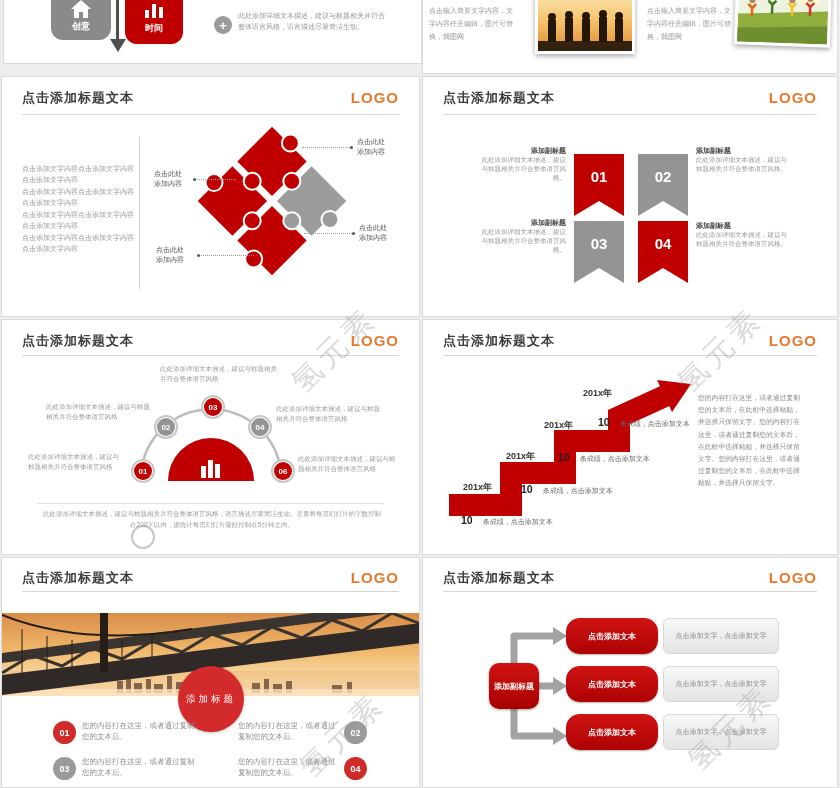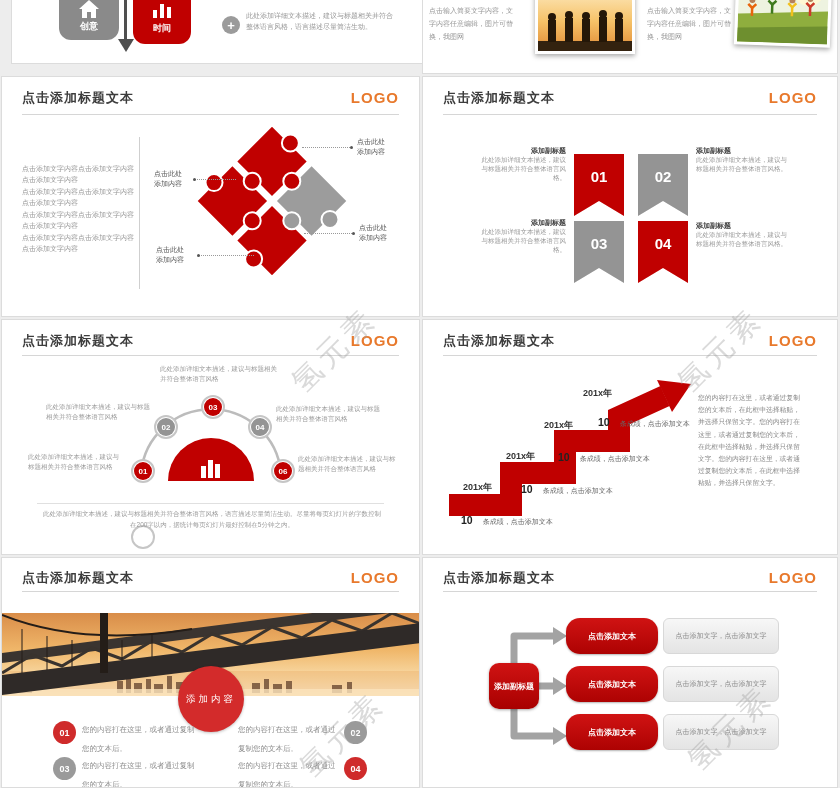--- a/index.html
+++ b/index.html
@@ -22,39 +22,39 @@
   .flabel b{display:block;font-size:7px;color:#3d3d3d;line-height:9px;}
   .flabel i{display:block;font-style:normal;font-size:6.5px;line-height:9px;color:#9b9b9b;}
   .numcirc{position:absolute;width:24px;height:24px;border-radius:50%;border:2px solid #c6c6c6;background:#fff;
            display:flex;align-items:center;justify-content:center;box-sizing:border-box;}
   .numcirc u{display:flex;align-items:center;justify-content:center;text-decoration:none;width:18px;height:18px;border-radius:50%;
              color:#fff;font-weight:bold;font-size:8px;}
   .red{background:#c00000;}
   .grayfill{background:#949494;}
   .itemcirc{position:absolute;width:23px;height:23px;border-radius:50%;color:#fff;font-weight:bold;font-size:9px;
             display:flex;align-items:center;justify-content:center;}
-  .itemtext{position:absolute;font-size:7.5px;line-height:19px;color:#8d8d8d;}
+  .itemtext{position:absolute;font-size:7.5px;line-height:11px;color:#8d8d8d;}
   .yearlab{position:absolute;font-weight:bold;font-size:9px;color:#333;white-space:nowrap;}
   .stairlab{position:absolute;white-space:nowrap;color:#666;font-size:7px;}
   .stairlab b{font-size:10.5px;color:#222;margin-right:10px;}
   .photo-frame{position:absolute;background:#fff;padding:3px;box-shadow:0 2px 5px rgba(0,0,0,0.35);}
   .watermark{position:absolute;font-size:30px;letter-spacing:5px;color:#9f9f9f;opacity:0.38;transform:rotate(-45deg);white-space:nowrap;pointer-events:none;}
   .flowbox-red{position:absolute;width:92px;height:36px;border-radius:14px;background:linear-gradient(#d01313,#ad0202);
                color:#fff;font-weight:bold;font-size:8px;display:flex;align-items:center;justify-content:center;box-shadow:0 1px 2px rgba(0,0,0,.3);}
   .flowbox-gray{position:absolute;width:116px;height:36px;border-radius:6px;background:linear-gradient(#f7f7f7,#e4e4e4);
                 border:1px solid #d8d8d8;color:#8a8a8a;font-size:7px;display:flex;align-items:center;justify-content:center;box-sizing:border-box;}
   .bigbtn{position:absolute;border-radius:12px;color:#fff;text-align:center;}
   .bigbtn .lbl{font-weight:bold;font-size:9px;}
 </style>
 </head>
 <body>
 
 <div id="canvas">
 
-  <div class="card" style="left:11px;top:0;width:419px;height:64px;border-top:none;">
+  <div class="card" style="left:3px;top:0;width:419px;height:64px;border-top:none;">
     <div class="bigbtn" style="left:47px;top:-18px;width:60px;height:58px;background:#8a8a8a;">
       <svg width="20" height="18" style="position:absolute;left:20px;top:18px;" viewBox="0 0 20 18">
         <polygon points="10,0 20,9 17,9 17,18 12,18 12,12 8,12 8,18 3,18 3,9 0,9" fill="#fff"></polygon>
       </svg>
       <div class="lbl abs" style="left:0;right:0;top:38px;">创意</div>
     </div>
     <div class="abs" style="left:112px;top:0;width:3px;height:40px;background:#4f4f4f;"></div>
     <div class="abs" style="left:106px;top:39px;width:0;height:0;border-left:8px solid transparent;border-right:8px solid transparent;border-top:13px solid #4f4f4f;"></div>
     <div class="bigbtn" style="left:121px;top:-22px;width:58px;height:66px;background:#c00000;">
       <svg width="20" height="16" style="position:absolute;left:19px;top:24px;" viewBox="0 0 20 16">
@@ -319,21 +319,21 @@
         <line x1="20" y1="16" x2="20" y2="60"></line>
           <line x1="45" y1="23" x2="45" y2="57"></line>
           <line x1="70" y1="27" x2="70" y2="54"></line>
         <line x1="120" y1="27" x2="120" y2="48"></line>
           <line x1="150" y1="22" x2="150" y2="44"></line>
       </g>
       <rect x="98" y="-6" width="8" height="66" fill="#241d18"></rect>
     </svg>
 
     <div class="abs" style="left:176px;top:108px;width:66px;height:66px;border-radius:50%;background:#d32b2b;color:#fff;display:flex;align-items:center;justify-content:center;font-size:9.5px;letter-spacing:3px;box-shadow:0 1px 3px rgba(0,0,0,.25);">
-      <span>添加内容</span>
+      <span>添加标题</span>
     </div>
 
     <div class="itemcirc" style="left:51px;top:163px;background:#cf2b2b;">
         <span>01</span>
       </div>
     <div class="itemtext" style="left:80px;top:162px;width:118px;">您的内容打在这里，或者通过复制您的文本后。</div>
     <div class="itemtext" style="left:236px;top:162px;width:104px;">您的内容打在这里，或者通过复制您的文本后。</div>
     <div class="itemcirc" style="left:342px;top:163px;background:#9a9a9a;">
         <span>02</span>
       </div>

